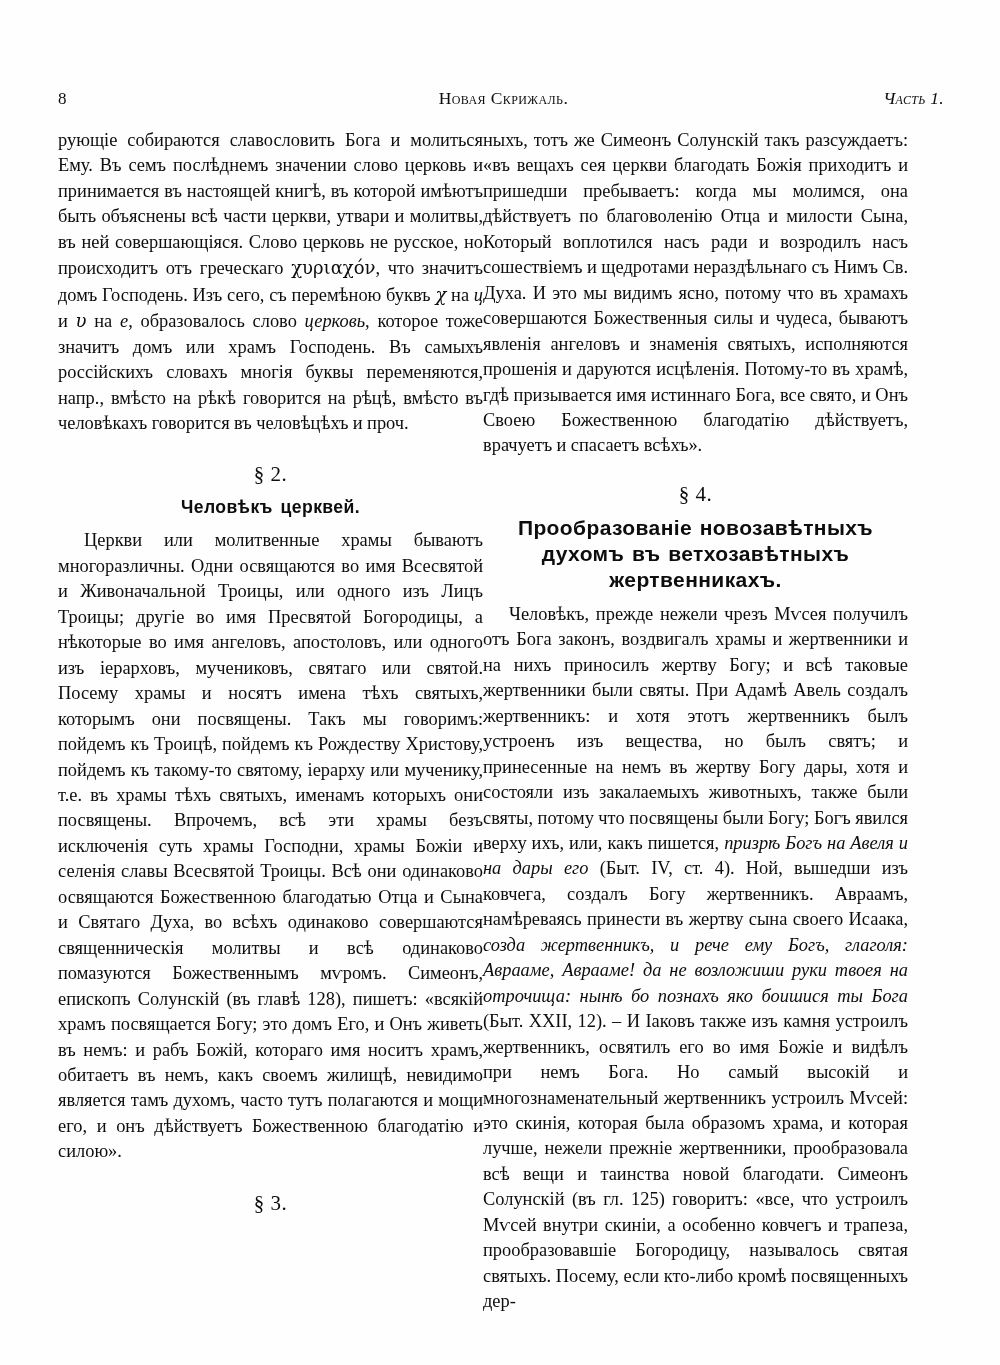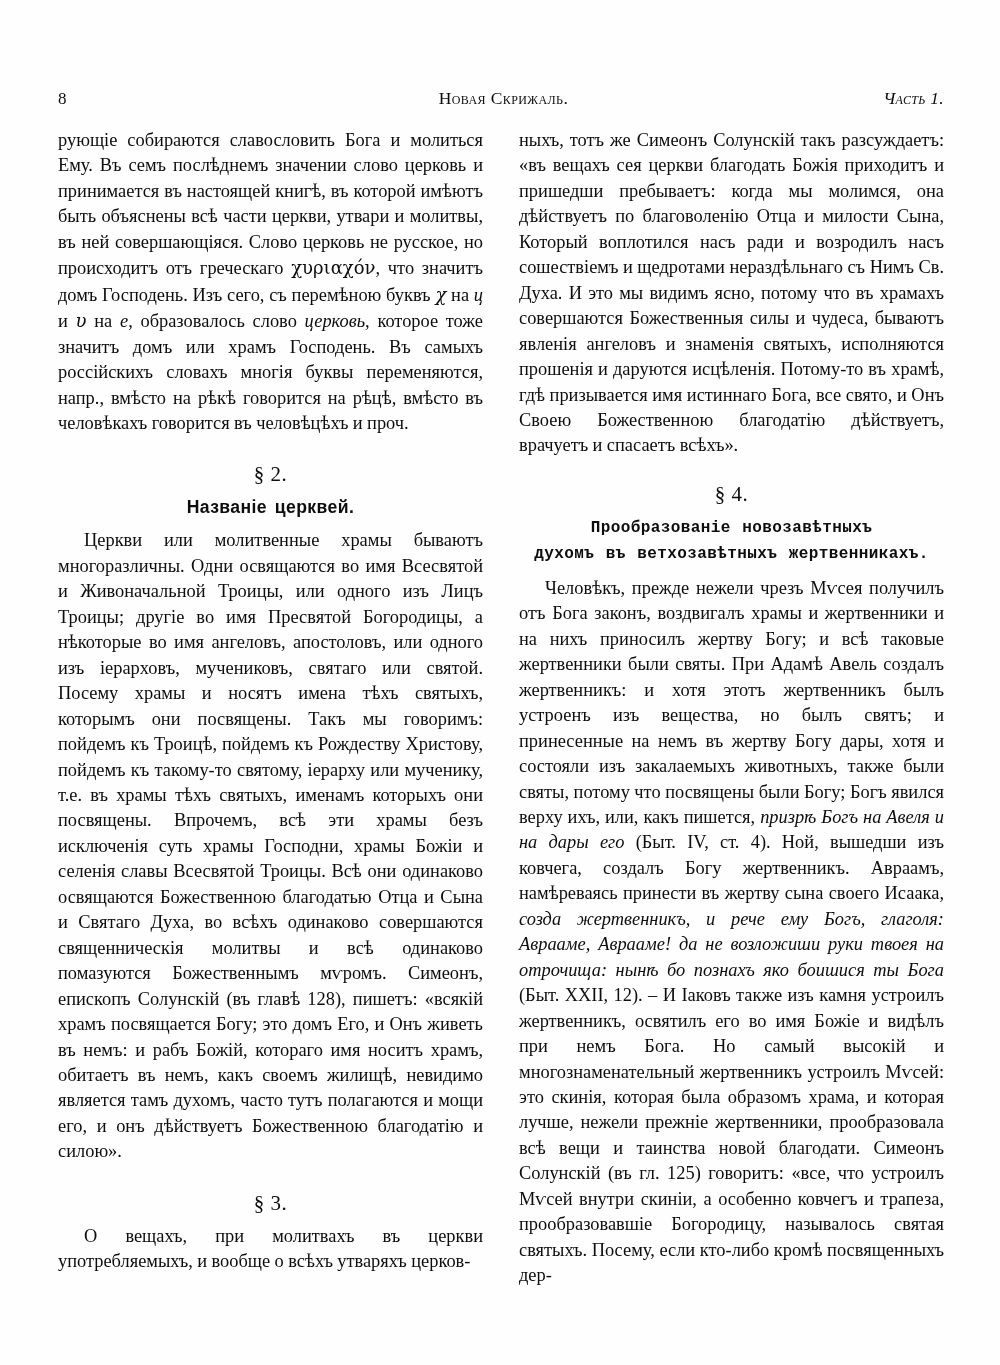--- a/index.html
+++ b/index.html
@@ -52,21 +52,20 @@
   }
 
   
   .columns {
     position: absolute;
     left: 58px;
     top: 128px;
     width: 886px;
     height: 1180px;
     display: flex;
-    gap: 36px;
   }
   .col {
     width: 425px;
     position: relative;
   }
   p.body {
     margin: 0;
     font-size: 18.4px;
     line-height: 25.45px;
     text-align: justify;
@@ -102,24 +101,23 @@
     display: block;
     font-family: "Liberation Sans", "DejaVu Sans", sans-serif;
     font-weight: bold;
     font-size: 17.6px;
     line-height: 24px;
     letter-spacing: 0.4px;
     word-spacing: 2.5px;
     margin-bottom: 9px;
   }
   .sec.sec4 .ttl {
-    font-size: 16px;
+    font-size: 21px;
     line-height: 26px;
     word-spacing: 1.5px;
-    font-family: Liberation Mono, monospace;
   }
   .sec.sec4 .num {
     margin-top: 20px;
   }
 </style>
 </head>
 <body>
 
 <div class="page">
 
@@ -130,30 +128,29 @@
   </div>
 
   <div class="columns">
 
     <div class="col">
 
       <p class="body"><span>рующіе собираются славословить Бога и молиться Ему. Въ семъ послѣднемъ значении слово церковь и принимается въ настоящей книгѣ, въ которой имѣютъ быть объяснены всѣ части церкви, утвари и молитвы, въ ней совершающіяся. Слово церковь не русское, но происходитъ отъ греческаго </span><span class="grk">χυριαχόν</span><span>, что значитъ домъ Господень. Изъ сего, съ перемѣною буквъ </span><i class="grk">χ</i><span> на </span><i>ц</i><span> и </span><i class="grk">υ</i><span> на </span><i>е</i><span>, образовалось слово </span><i>церковь</i><span>, которое тоже значитъ домъ или храмъ Господень. Въ самыхъ россійскихъ словахъ многія буквы переменяются, напр., вмѣсто на рѣкѣ говорится на рѣцѣ, вмѣсто въ человѣкахъ говорится въ человѣцѣхъ и проч.</span></p>
 
       <div class="sec">
         <span class="num">§ 2.</span>
-        <span class="ttl">Названіе церквей.</span>
+        <span class="ttl">Человѣкъ церквей.</span>
       </div>
 
       <p class="body indent">Церкви или молитвенные храмы бываютъ многоразличны. Одни освящаются во имя Всесвятой и Живоначальной Троицы, или одного изъ Лицъ Троицы; другіе во имя Пресвятой Богородицы, а нѣкоторые во имя ангеловъ, апостоловъ, или одного изъ іерарховъ, мучениковъ, святаго или святой. Посему храмы и носятъ имена тѣхъ святыхъ, которымъ они посвящены. Такъ мы говоримъ: пойдемъ къ Троицѣ, пойдемъ къ Рождеству Христову, пойдемъ къ такому-то святому, іерарху или мученику, т.е. въ храмы тѣхъ святыхъ, именамъ которыхъ они посвящены. Впрочемъ, всѣ эти храмы безъ исключенія суть храмы Господни, храмы Божіи и селенія славы Всесвятой Троицы. Всѣ они одинаково освящаются Божественною благодатью Отца и Сына и Святаго Духа, во всѣхъ одинаково совершаются священническія молитвы и всѣ одинаково помазуются Божественнымъ мѵромъ. Симеонъ, епископъ Солунскій (въ главѣ 128), пишетъ: «всякій храмъ посвящается Богу; это домъ Его, и Онъ живеть въ немъ: и рабъ Божій, котораго имя носитъ храмъ, обитаетъ въ немъ, какъ своемъ жилищѣ, невидимо является тамъ духомъ, часто тутъ полагаются и мощи его, и онъ дѣйствуетъ Божественною благодатію и силою».</p>
 
       <div class="sec">
         <span class="num">§ 3.</span>
       </div>
 
-      <p class="body indent">О вещахъ, при молитвахъ въ церкви употребляемыхъ, и вообще о всѣхъ утваряхъ церков-</p>
     </div>
 
     <div class="col">
 
       <p class="body">ныхъ, тотъ же Симеонъ Солунскій такъ разсуждаетъ: «въ вещахъ сея церкви благодать Божія приходитъ и пришедши пребываетъ: когда мы молимся, она дѣйствуетъ по благоволенію Отца и милости Сына, Который воплотился насъ ради и возродилъ насъ сошествіемъ и щедротами нераздѣльнаго съ Нимъ Св. Духа. И это мы видимъ ясно, потому что въ храмахъ совершаются Божественныя силы и чудеса, бываютъ явленія ангеловъ и знаменія святыхъ, исполняются прошенія и даруются исцѣленія. Потому-то въ храмѣ, гдѣ призывается имя истиннаго Бога, все свято, и Онъ Своею Божественною благодатію дѣйствуетъ, врачуетъ и спасаетъ всѣхъ».</p>
 
       <div class="sec sec4">
         <span class="num">§ 4.</span>
         <span class="ttl"><span>Прообразованіе новозавѣтныхъ</span><br><span>духомъ въ ветхозавѣтныхъ жертвенникахъ.</span></span>
       </div>

